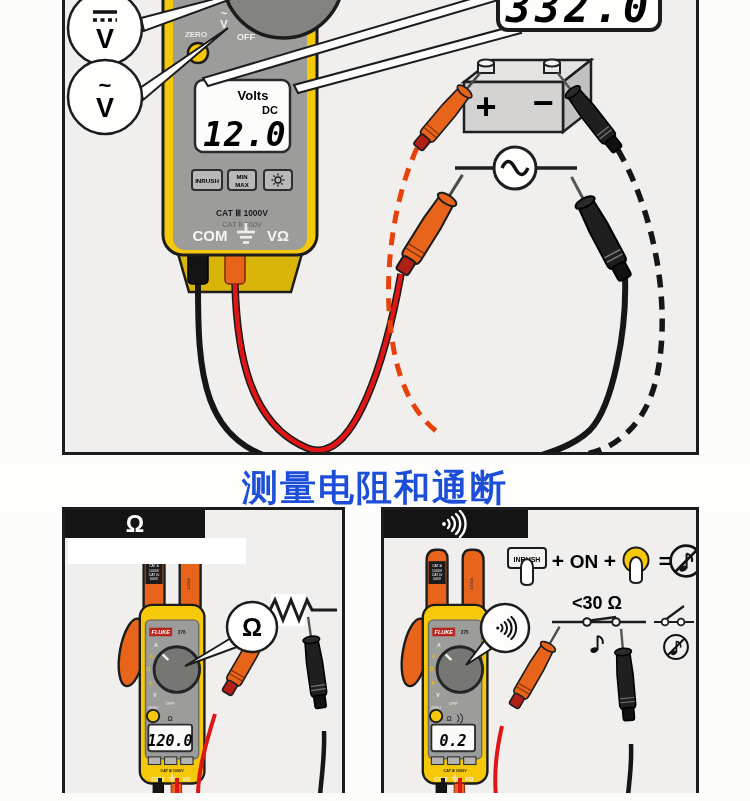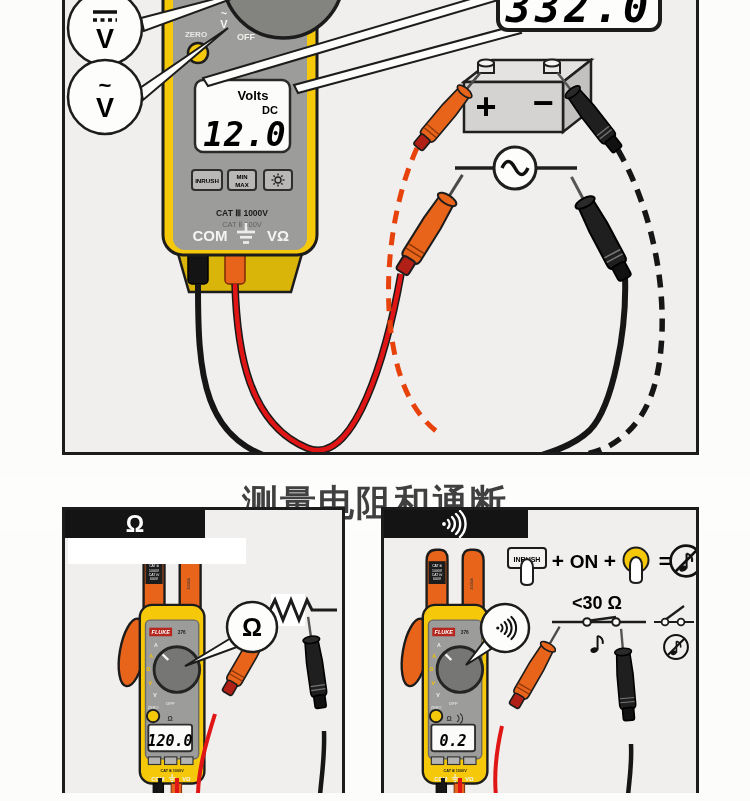--- a/index.html
+++ b/index.html
@@ -1,22 +1,22 @@
 <!DOCTYPE html>
 <html><head>
 <meta charset="utf-8">
 <style>
   html,body{margin:0;padding:0;}
   body{width:750px;height:801px;position:relative;overflow:hidden;background:#fcfcfb;
        font-family:"Liberation Sans",sans-serif;color:#1c1c1c;}
   .abs{position:absolute;}
   #top-panel{left:62px;top:0;width:631px;height:452px;background:#f0efed;
     border-left:3px solid #1c1c1c;border-right:3px solid #1c1c1c;border-bottom:3px solid #1c1c1c;}
-  #divider{left:0;top:478px;width:750px;height:52px;background:#fdfdfc;text-align:center;
-    line-height:50px;font-size:36px;font-weight:600;letter-spacing:2px;color:#404040;}
+  #divider{left:0;top:463px;width:750px;height:52px;background:#fdfdfc;text-align:center;
+    line-height:50px;font-size:36px;font-weight:600;letter-spacing:2px;color:#1d4ed8;}
   .panel{top:507px;height:283px;background:#f0efed;border:3px solid #1c1c1c;border-bottom:none;}
   #left-panel{left:62px;width:277px;}
   #right-panel{left:381px;width:312px;}
   .hdr{position:absolute;left:0;top:0;height:28px;background:#141414;color:#fff;
        display:flex;align-items:center;justify-content:center;}
   #left-hdr{width:140px;font-size:23px;font-weight:bold;}
   #right-hdr{width:144px;}
   #white-patch{position:absolute;left:3px;top:28px;width:178px;height:26px;background:#ffffff;}
   svg{display:block;}
   svg text{font-family:"Liberation Sans",sans-serif;}

